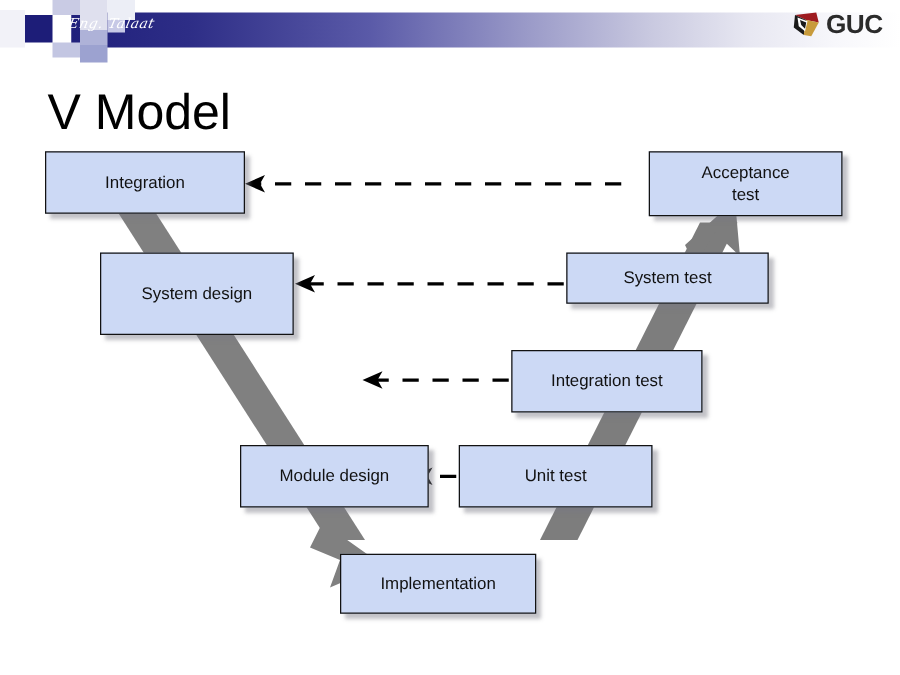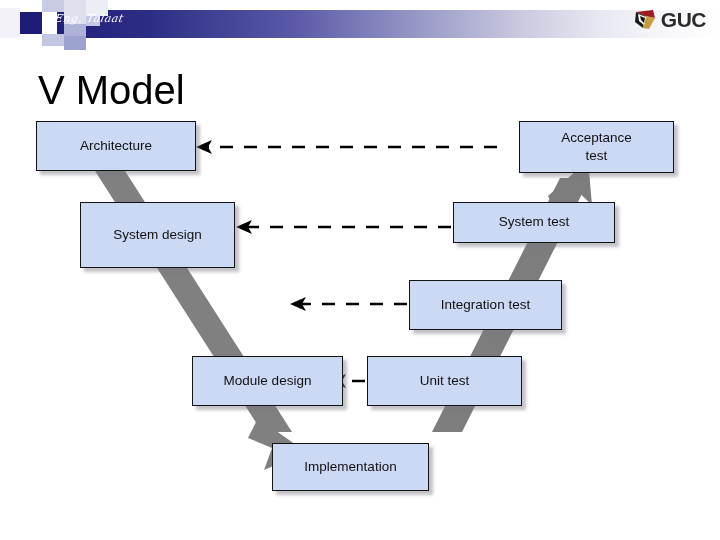--- a/index.html
+++ b/index.html
@@ -128,21 +128,21 @@
       </g>
       <g fill="#000000">
         <polygon points="196,147 212,140 208,147 212,154"></polygon>
         <polygon points="236,227 252,220 248,227 252,234"></polygon>
         <polygon points="290,304 306,297 302,304 306,311"></polygon>
         <polygon points="330,381 346,374 342,381 346,388"></polygon>
       </g>
     </svg>
 
     <div class="node" style="left:36px;top:121px;width:160px;height:50px;">
-      <span>Architecture</span>
+      <span>Integration</span>
     </div>
     <div class="node" style="left:80px;top:202px;width:155px;height:66px;">
       <span>System design</span>
     </div>
     <div class="node" style="left:192px;top:356px;width:151px;height:50px;">
       <span>Module design</span>
     </div>
 
     <div class="node" style="left:499px;top:121px;width:155px;height:52px;white-space:pre-line;margin-left:20px;">
       <span style="white-space:pre-line;">Acceptance

